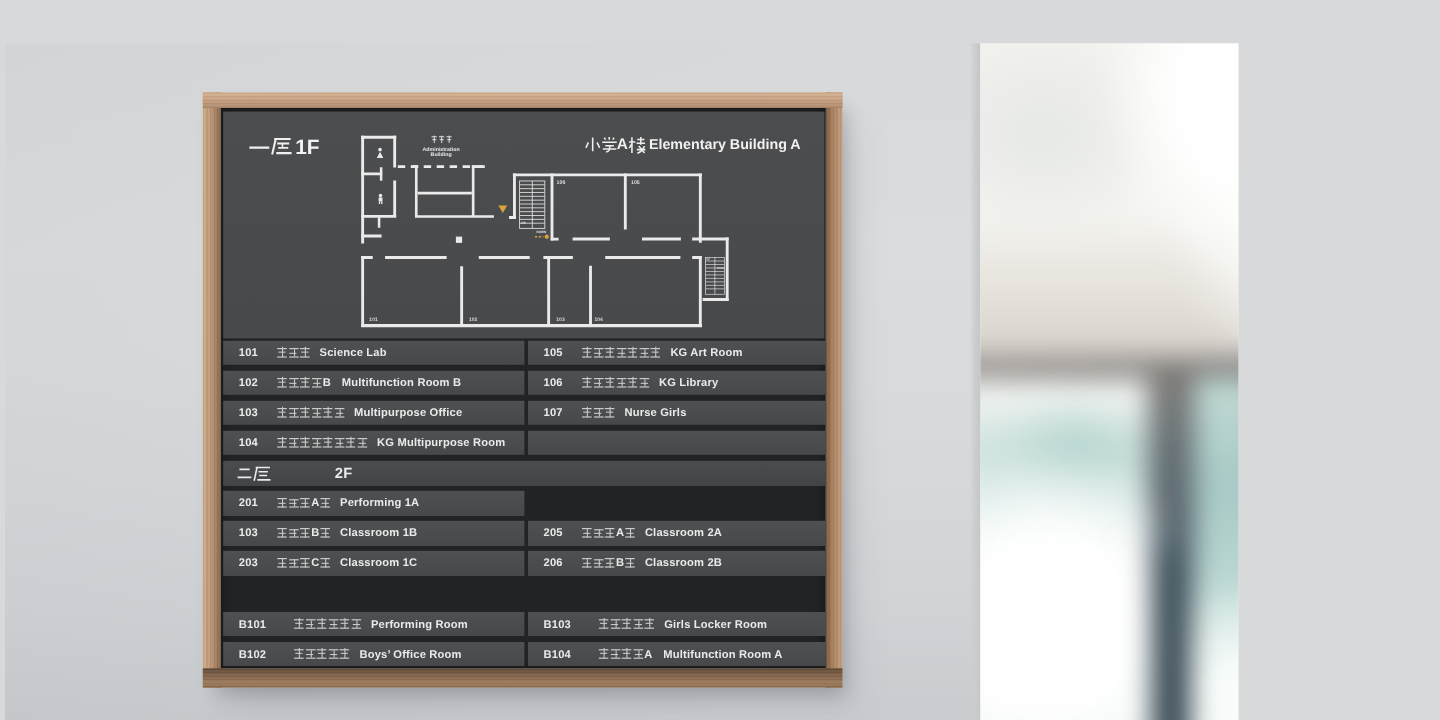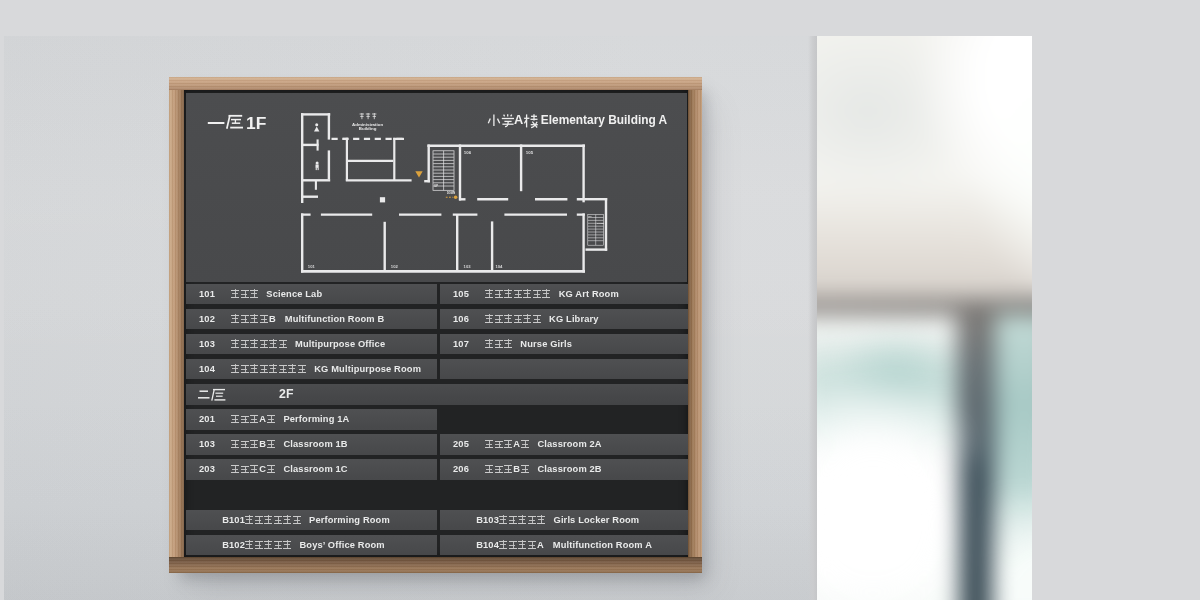--- a/index.html
+++ b/index.html
@@ -36,21 +36,21 @@
     box-shadow:inset 0 0 8px rgba(0,0,0,.5);}
   .plate{position:absolute;left:0;width:504px;background:linear-gradient(180deg,#4c4d4f 0%,#48494b 100%);}
   .rowL{position:absolute;left:2px;width:251px;height:20.5px;
     background:linear-gradient(180deg,#4f5052 0%,#47484a 100%);}
   .rowR{position:absolute;left:256px;width:248px;height:20.5px;
     background:linear-gradient(180deg,#4f5052 0%,#47484a 100%);}
   .hdr{position:absolute;left:2px;width:502px;height:21.5px;background:linear-gradient(180deg,#4b4c4e 0%,#434446 100%);}
   .rtext{display:flex;align-items:center;height:100%;color:#e9eaea;
     font-size:9.3px;font-weight:bold;letter-spacing:.15px;white-space:nowrap;}
   .num{display:inline-block;width:32px;padding-left:13px;flex:none;}
-  .numw{display:inline-block;width:46px;padding-left:13px;flex:none;text-align:right;}
+  .numw{display:inline-block;width:46px;padding-left:13px;flex:none;}
   .en{margin-left:8px;}
   .cl{margin:0 1px;}
   .cn{display:inline-flex;gap:1.4px;align-items:center;position:relative;top:-.2px;}
   .cn i{width:8.2px;height:8.6px;flex:none;opacity:.85;background-repeat:no-repeat;background-image:
     linear-gradient(#e0e0e0,#e0e0e0),linear-gradient(#e0e0e0,#e0e0e0),
     linear-gradient(#e0e0e0,#e0e0e0),linear-gradient(#e0e0e0,#e0e0e0);
     background-size:8.2px 1px,6.4px .9px,8.2px 1px,.9px 8.6px;
     background-position:0 .7px,.9px 4px,0 7.6px,3.7px 0;}
   .cn i:nth-child(2n){background-size:8.2px 1px,6.4px .9px,8.2px 1px,.9px 6px;
     background-position:0 1px,.9px 4.4px,0 7.3px,4.4px 1.4px;}

